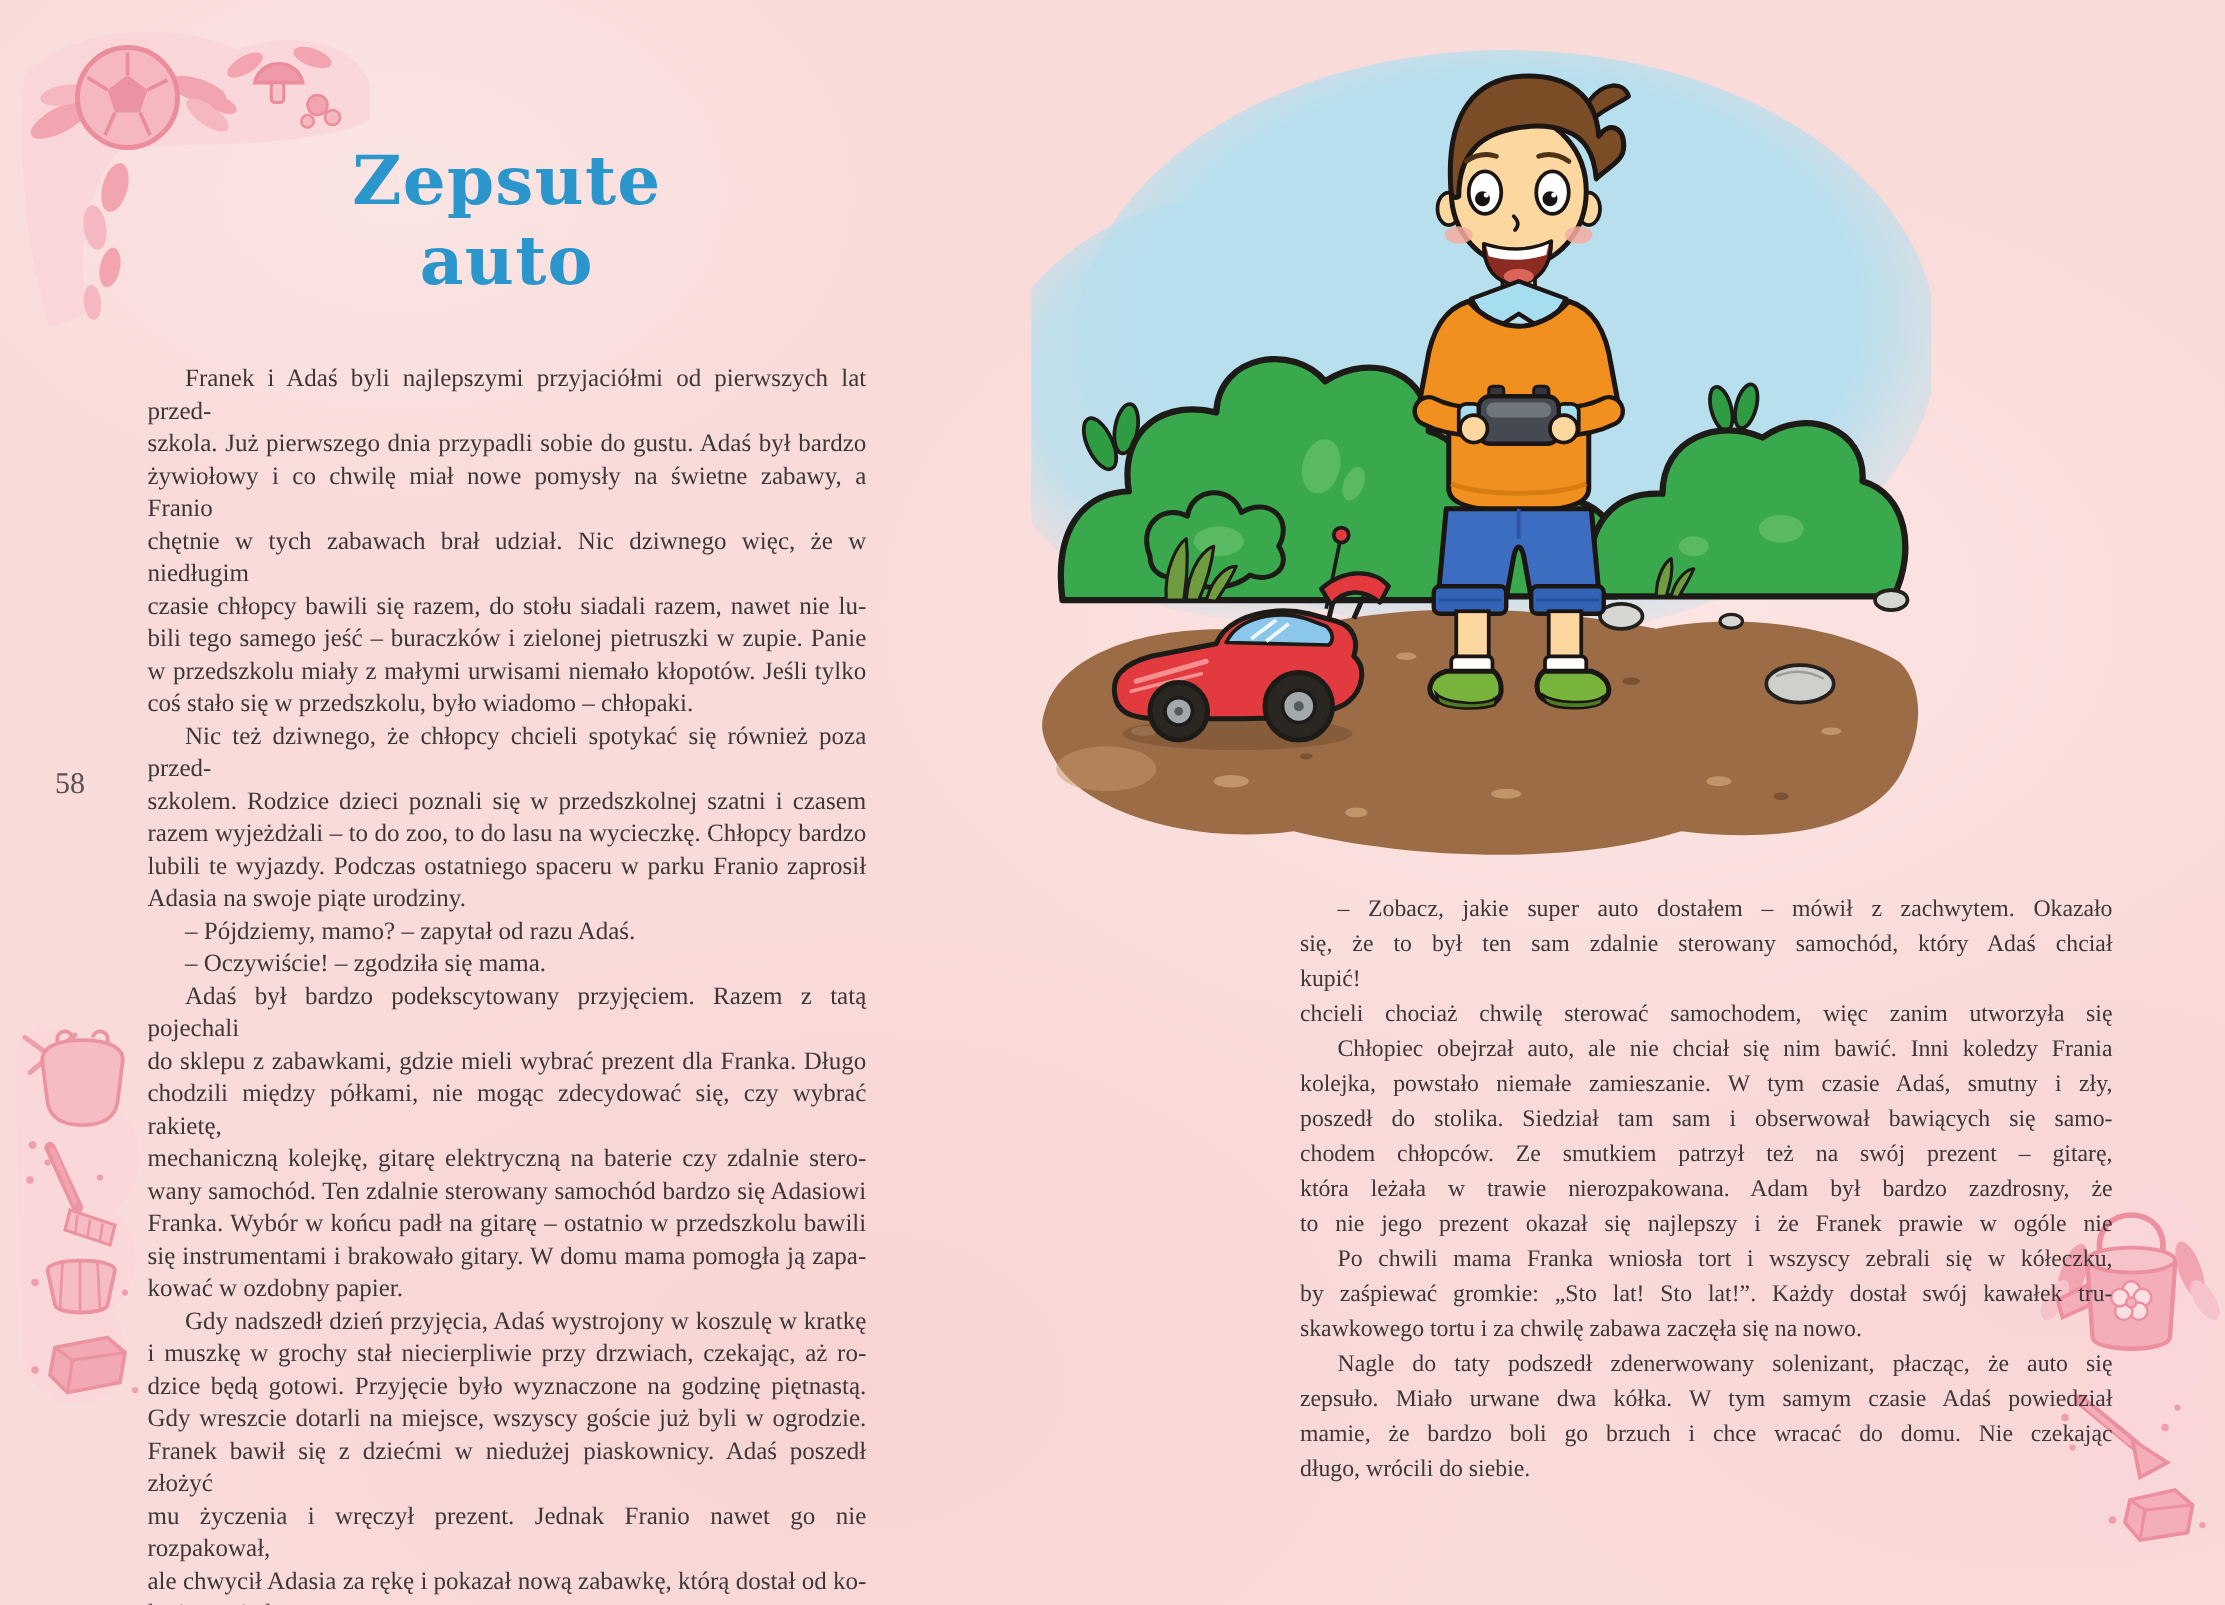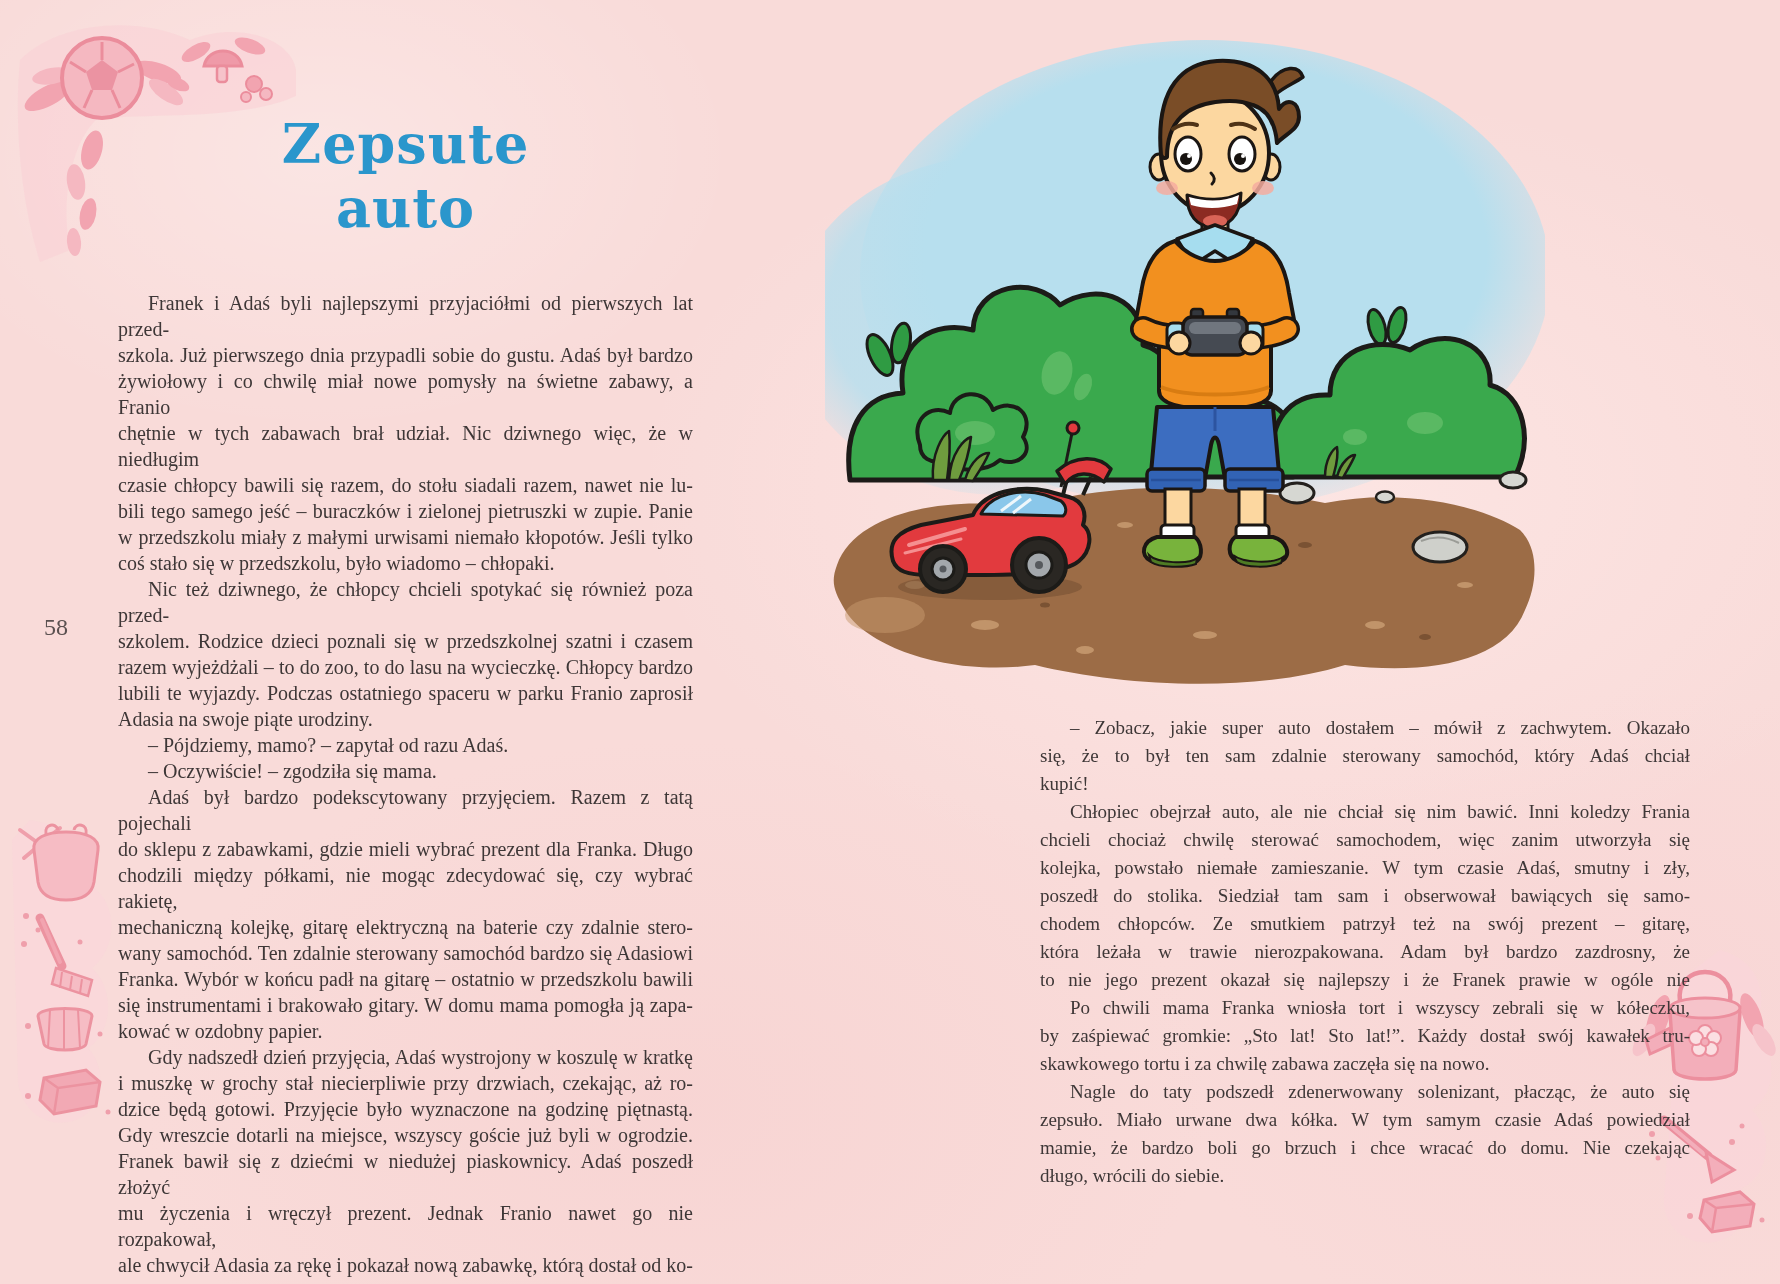--- a/index.html
+++ b/index.html
@@ -329,22 +329,22 @@
     </g>
   </svg>
 
   <div class="text-col right-col">
       <div class="para">
         <div class="line first">– Zobacz, jakie super auto dostałem – mówił z zachwytem. Okazało</div>
         <div class="line">się, że to był ten sam zdalnie sterowany samochód, który Adaś chciał</div>
         <div class="line last">kupić!</div>
       </div>
       <div class="para">
+        <div class="line">chcieli chociaż chwilę sterować samochodem, więc zanim utworzyła się</div>
         <div class="line first">Chłopiec obejrzał auto, ale nie chciał się nim bawić. Inni koledzy Frania</div>
-        <div class="line">chcieli chociaż chwilę sterować samochodem, więc zanim utworzyła się</div>
         <div class="line">kolejka, powstało niemałe zamieszanie. W tym czasie Adaś, smutny i zły,</div>
         <div class="line">poszedł do stolika. Siedział tam sam i obserwował bawiących się samo-</div>
         <div class="line">chodem chłopców. Ze smutkiem patrzył też na swój prezent – gitarę,</div>
         <div class="line">która leżała w trawie nierozpakowana. Adam był bardzo zazdrosny, że</div>
         <div class="line">to nie jego prezent okazał się najlepszy i że Franek prawie w ogóle nie</div>
       </div>
       <div class="para">
         <div class="line first">Po chwili mama Franka wniosła tort i wszyscy zebrali się w kółeczku,</div>
         <div class="line">by zaśpiewać gromkie: „Sto lat! Sto lat!”. Każdy dostał swój kawałek tru-</div>
         <div class="line last">skawkowego tortu i za chwilę zabawa zaczęła się na nowo.</div>

